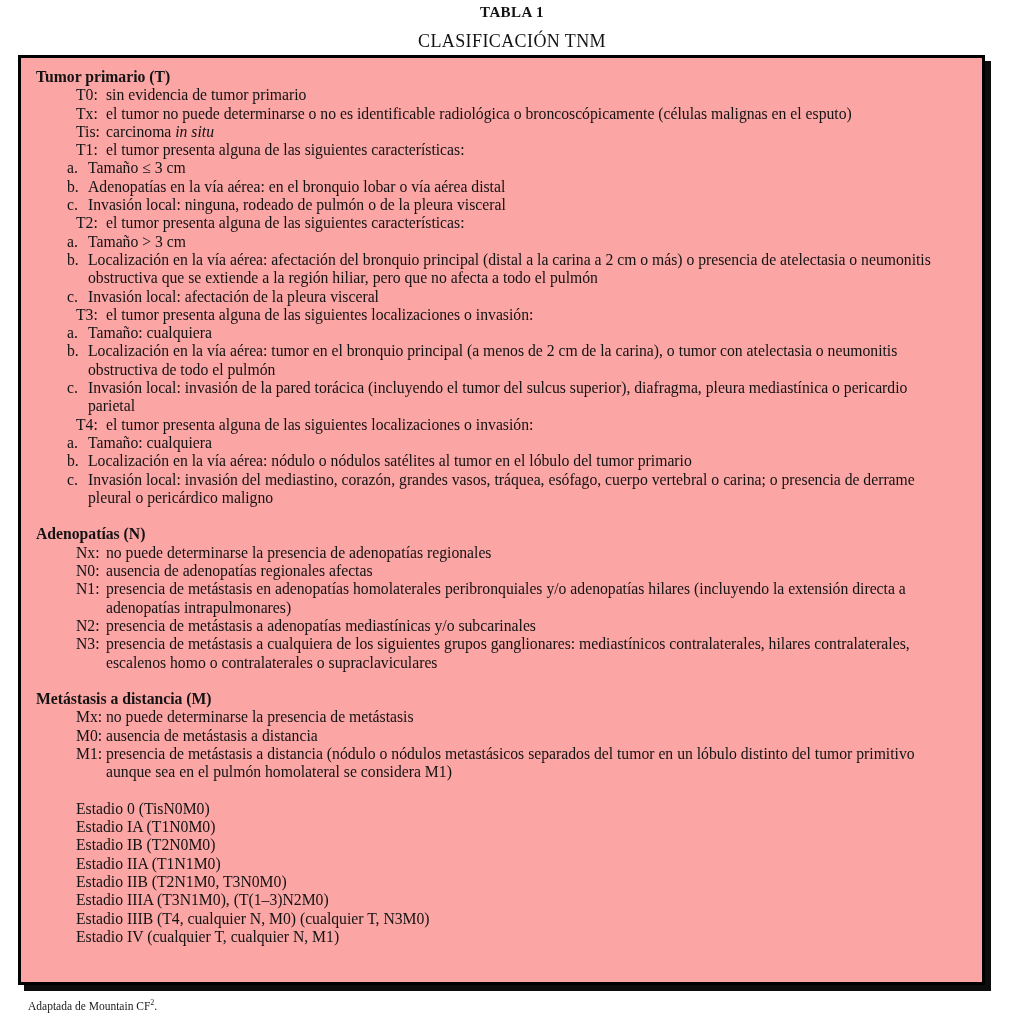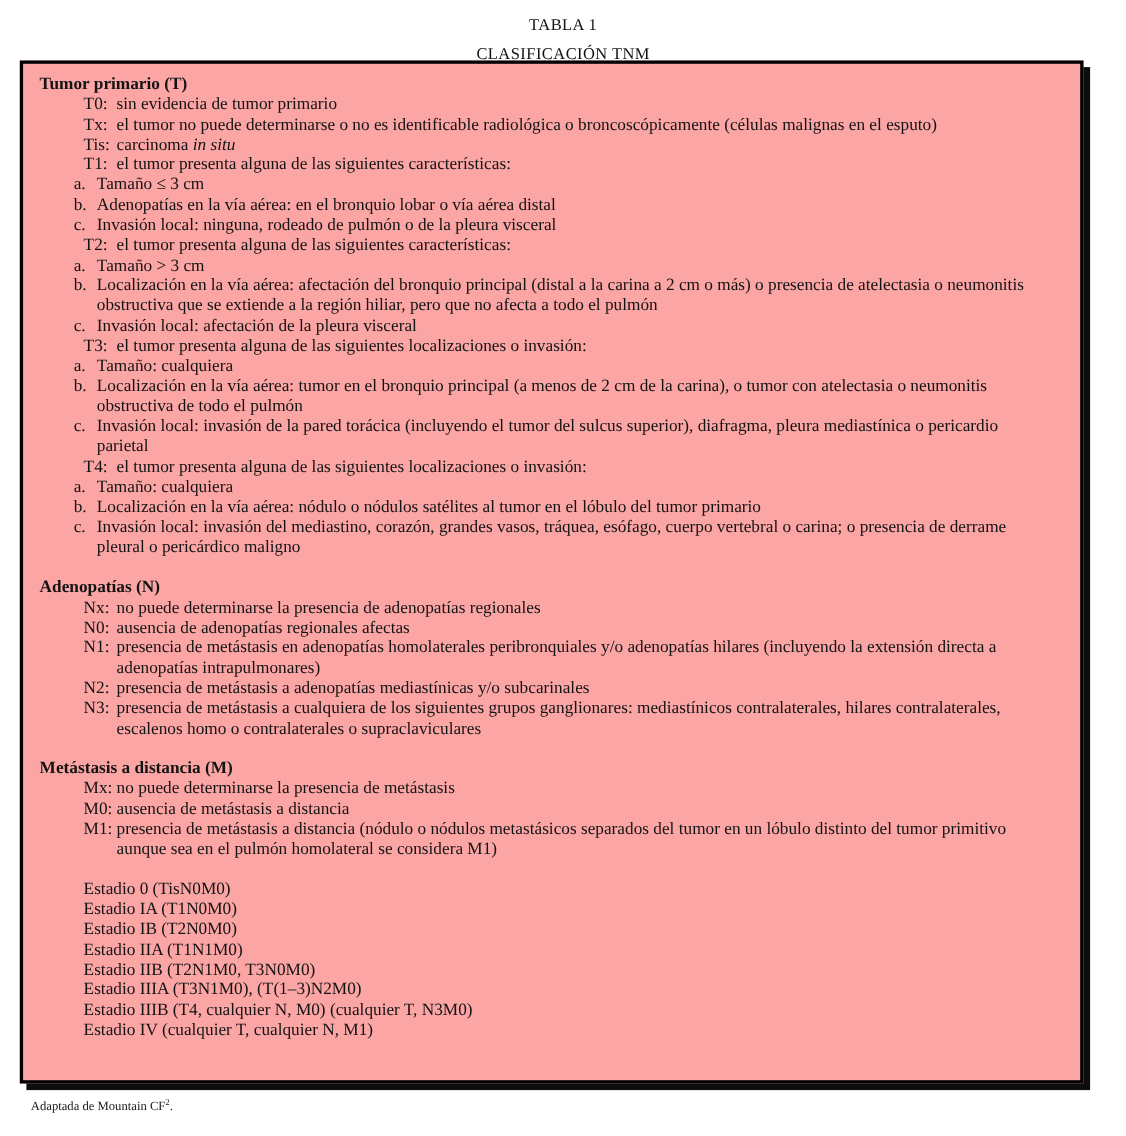--- a/index.html
+++ b/index.html
@@ -4,24 +4,24 @@
 <style>
   * { margin:0; padding:0; box-sizing:border-box; }
   html,body { width:1024px; height:1033px; background:#ffffff; }
   body {
     position:relative;
     font-family:"Liberation Serif", serif;
     color:#131313;
     -webkit-font-smoothing:antialiased;
   }
   .doc-title {
-    text-align:center; font-size:15px; padding-top:15px; letter-spacing:.4px;
+    text-align:center; font-size:15px; padding-top:4px; letter-spacing:.4px;font-weight:bold;
   }
   .doc-subtitle {
-    text-align:center; font-size:15px; margin-top:10px; letter-spacing:.4px;
+    text-align:center; font-size:18px; margin-top:10px; letter-spacing:.4px;
   }
   .table-box {
     position:absolute; left:18px; top:55px; width:967px; height:930px;
     border:3px solid #000;
     box-shadow:6px 6px 0 #0d0d0d;
     background:#fca5a5;
     padding:10px 24px 14px 15px;
     font-size:15.7px; line-height:18.3px;
     overflow:hidden;
   }

